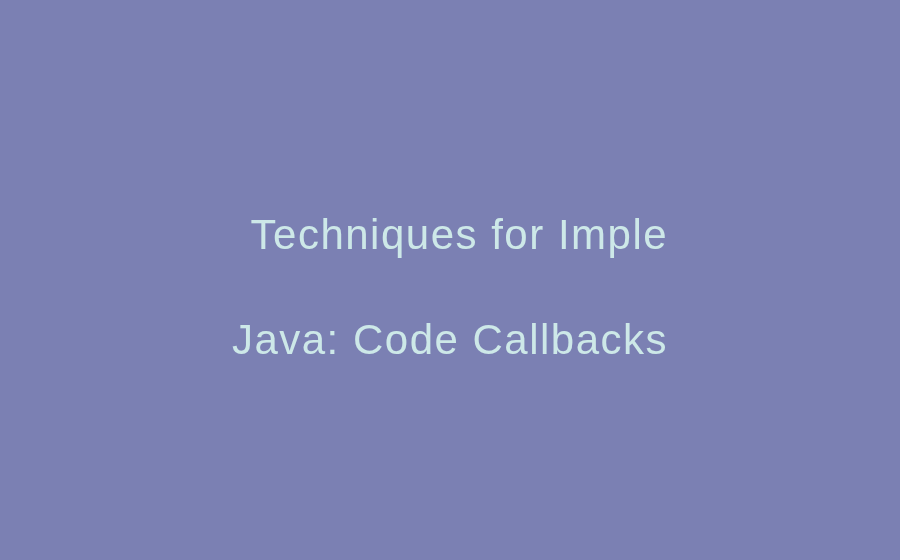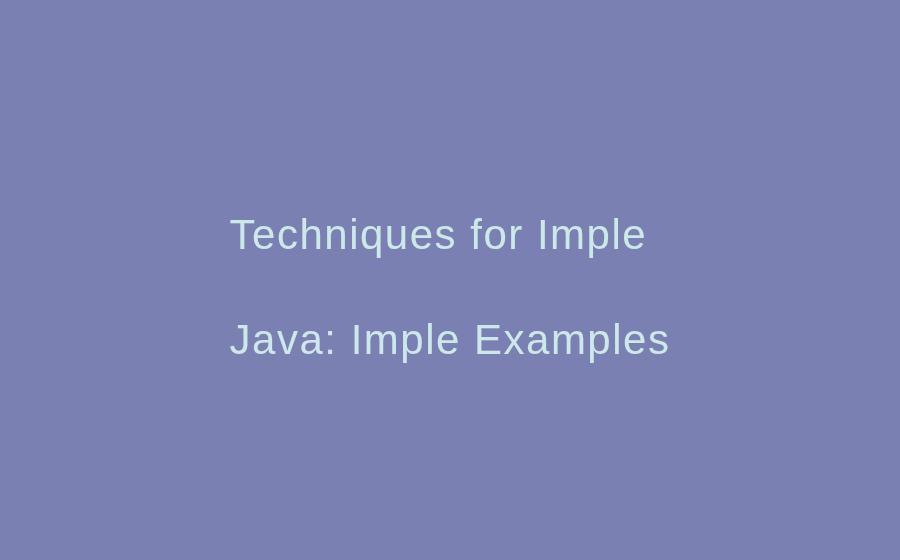--- a/index.html
+++ b/index.html
@@ -13,27 +13,27 @@
       background-color: #7b80b3;
       display: flex;
       align-items: center;
       justify-content: center;
     }
     .title {
       font-family: "Comic Sans MS", "Marker Felt", "Bradley Hand", cursive, sans-serif;
       color: #cde8e8;
       font-size: 42px;
       line-height: 1.25;
-      text-align: left;
+      text-align: right;
       max-width: 660px;
       font-weight: 500;
       letter-spacing: 1.5px;
       margin-top: 15px;
     }
   </style>
 </head>
 <body>
 
 <div class="title">
   <span>Techniques for Imple</span><br>
   <br>
-  <span> Java: Imple Examples</span>
+  <span> Java: Code Callbacks</span>
 </div>
 
 </body></html>

